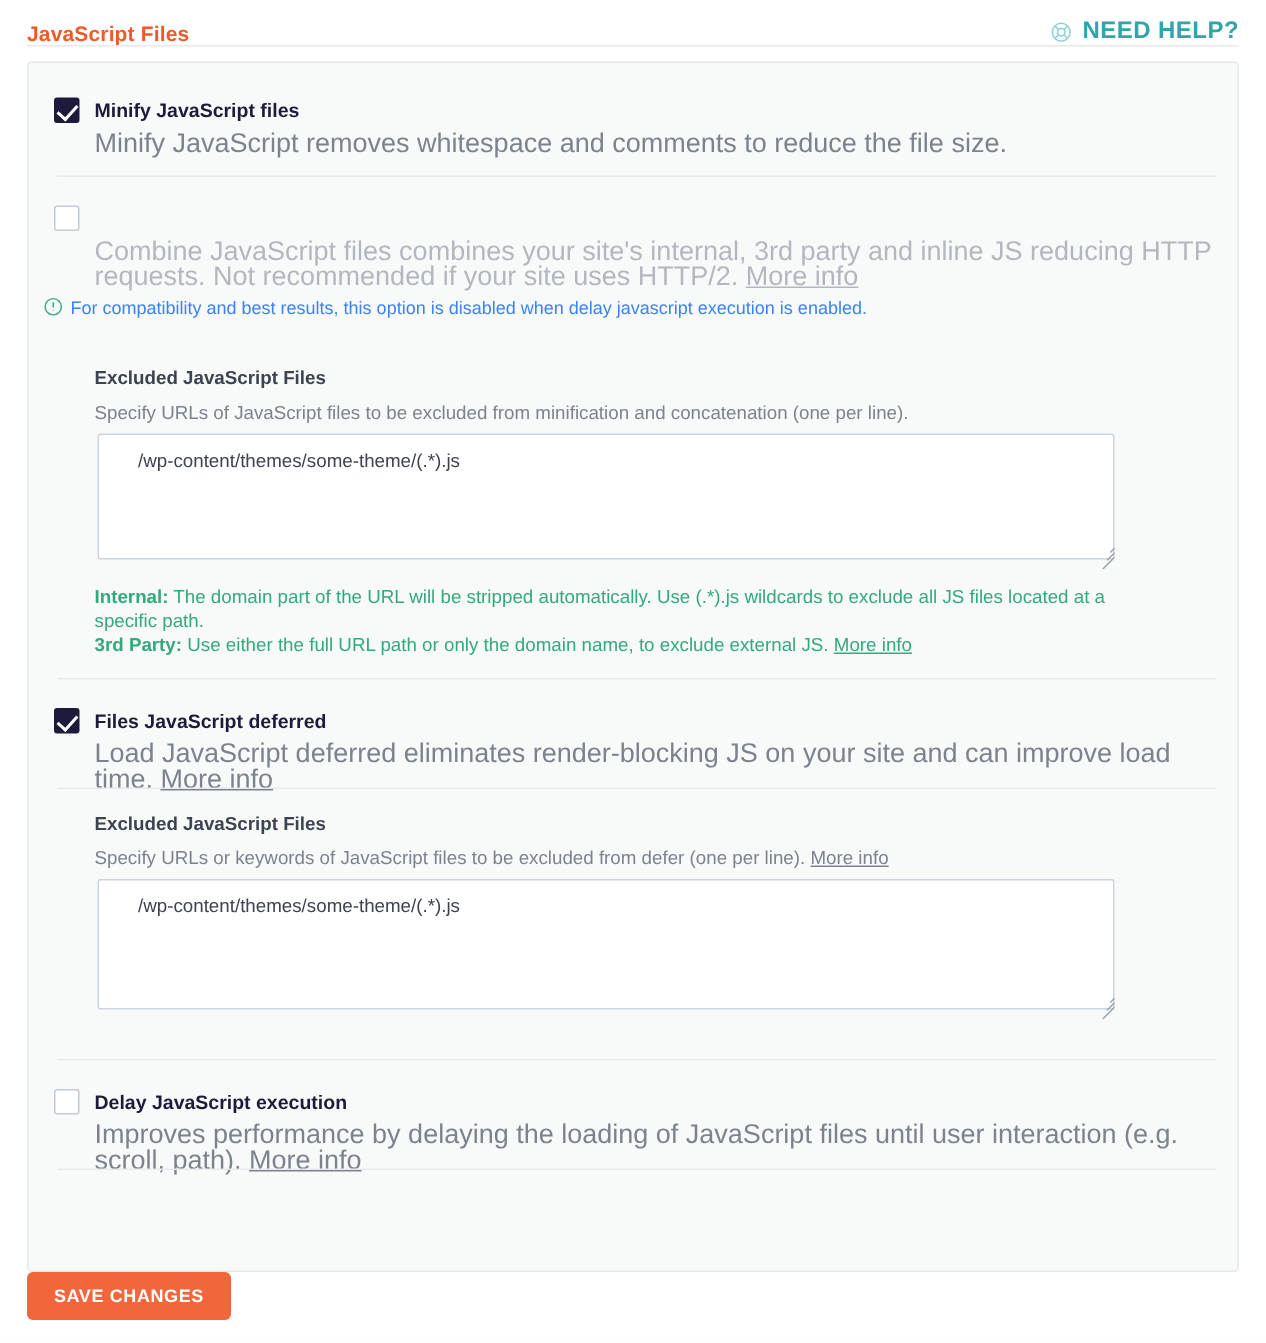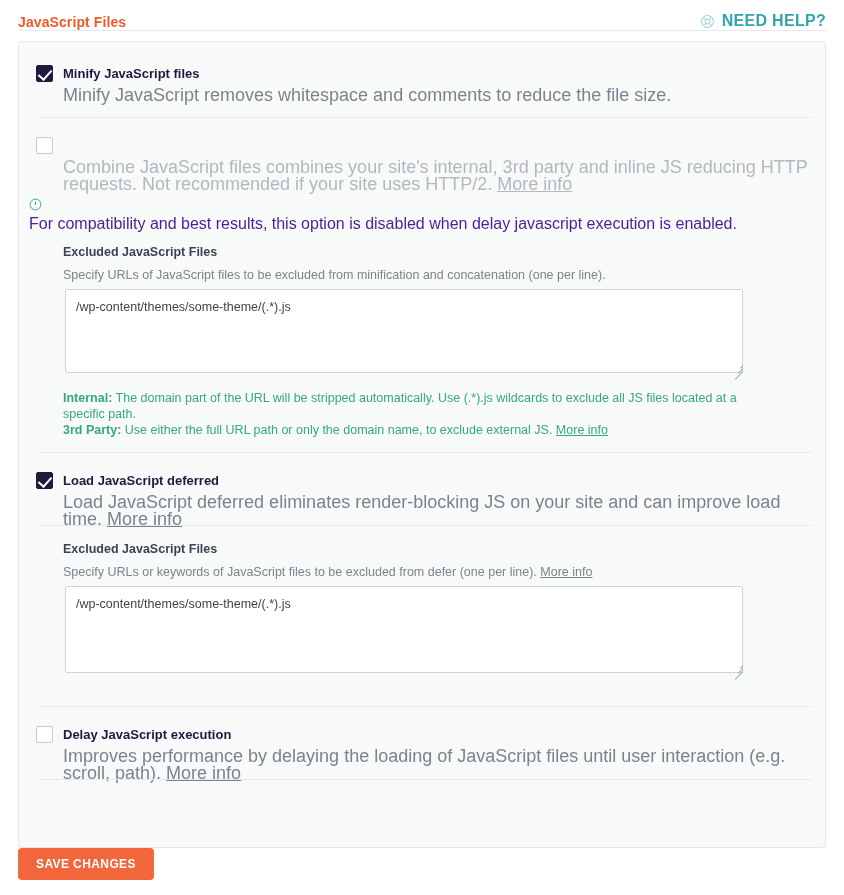--- a/index.html
+++ b/index.html
@@ -121,24 +121,23 @@
     text-decoration: underline;
     cursor: pointer;
   }
 
   
   .notice {
     position: absolute;
     display: flex;
     align-items: flex-start;
     gap: 5px;
-    color: #4c1d95;
-    font-size: 16px;
+    color: #3b82f6;
+    font-size: 12px;
     line-height: 16px;
-    flex-direction: column;
   }
   .notice .ex-icon { flex: 0 0 auto; margin-top: 1px; line-height: 0; }
 
   
   .divider {
     position: absolute;
     height: 1px;
     background: #e7e9ec;
   }
 
@@ -155,21 +154,21 @@
     color: #7d838d;
     line-height: 17px;
   }
 
   .ta {
     position: absolute;
     box-sizing: border-box;
     background: #ffffff;
     border: 1px solid #ccd4dc;
     border-radius: 2px;
-    padding: 9px 10px;
+    padding: 9px 26px;
     font-family: "Liberation Sans", sans-serif;
     font-size: 12.5px;
     color: #3d4450;
     line-height: 17px;
     resize: none;
     outline: none;
     overflow: hidden;
   }
   .grip {
     position: absolute;
@@ -278,21 +277,21 @@
     <div class="hint" style="left:44px; top:348px; width:700px;">
       <b>Internal:</b><span> The domain part of the URL will be stripped automatically. Use (.*).js wildcards to exclude all JS files located at a specific path.</span><br>
       <b>3rd Party:</b><span> Use either the full URL path or only the domain name, to exclude external JS. </span><a class="more-info">More info</a>
     </div>
 
     <div class="divider" style="left:19px; top:410px; width:773px;"></div>
 
     <div class="cb checked" style="left:17px; top:430px;">
       <span class="tick"></span>
     </div>
-    <div class="opt-label" style="left:44px; top:431px;">Load JavaScript deferred</div>
+    <div class="opt-label" style="left:44px; top:431px;">Files JavaScript deferred</div>
     <div class="opt-desc" style="left:44px; top:452px; width:760px;">
       <span>Load JavaScript deferred eliminates render-blocking JS on your site and can improve load time. </span><a class="more-info">More info</a>
     </div>
 
     <div class="divider" style="left:19px; top:483px; width:773px;"></div>
 
     <div class="sub-title" style="left:44px; top:500px;">Excluded JavaScript Files</div>
     <div class="sub-desc" style="left:44px; top:522px; width:740px;">
       <span>Specify URLs or keywords of JavaScript files to be excluded from defer (one per line). </span><a class="more-info">More info</a>
     </div>

